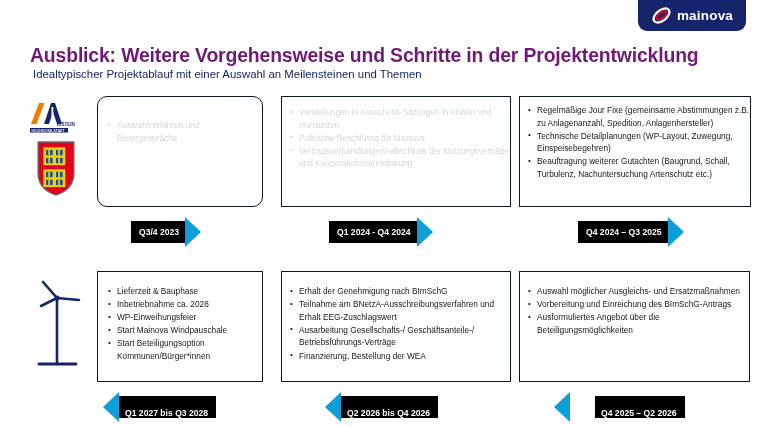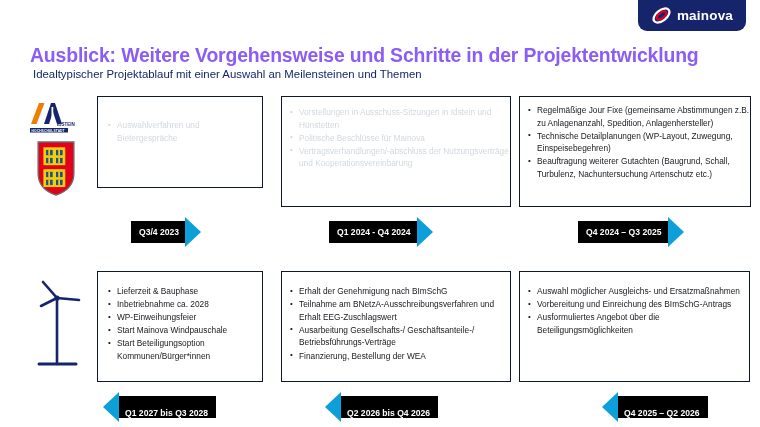--- a/index.html
+++ b/index.html
@@ -39,21 +39,21 @@
     letter-spacing: 0.2px;
     line-height: 1;
   }
 
   .slide-title {
     position: absolute;
     left: 30px;
     top: 44px;
     font-size: 19.4px;
     font-weight: bold;
-    color: #8b5cf6;
+    color: #701a75;
     letter-spacing: -0.15px;
     white-space: nowrap;
   }
   .slide-subtitle {
     position: absolute;
     left: 33px;
     top: 68px;
     font-size: 11.4px;
     font-weight: normal;
     color: #16256b;
@@ -83,21 +83,21 @@
     content: "\2022";
     position: absolute;
     left: 0;
     top: -0.5px;
     font-size: 8px;
   }
   .box.faded li, .box.faded li::before { color: #d2d8de; }
   .box.active li, .box.active li::before { color: #16181c; }
 
   
-  #box-r1c1 { left: 97px;  top: 96px;  width: 166px; height: 92px; }
+  #box-r1c1 { left: 97px;  top: 96px;  width: 166px; height: 111px; border-radius: 10px; }
   #box-r1c1 ul { margin: 22px 0 0 10px; }
   #box-r1c2 { left: 281px; top: 96px;  width: 230px; height: 111px; }
   #box-r1c2 ul { margin: 9px 0 0 8px; }
   #box-r1c3 { left: 519px; top: 96px;  width: 232px; height: 111px; }
   #box-r1c3 ul { margin: 7px 0 0 8px; }
 
   #box-r2c1 { left: 97px;  top: 271px; width: 166px; height: 111px; }
   #box-r2c1 ul { margin: 13px 0 0 10px; }
   #box-r2c2 { left: 281px; top: 271px; width: 230px; height: 111px; }
   #box-r2c2 ul { margin: 13px 0 0 8px; }
@@ -135,21 +135,21 @@
   .arrow.right .head { border-left: 16px solid #0d9fda; }
   .arrow.left { flex-direction: row; }
   .arrow.left .head { border-right: 16px solid #0d9fda; }
   .arrow.left .body { padding: 12px 8px 0 6px; }
 
   #arrow-1 { left: 131px; top: 221px; }
   #arrow-2 { left: 329px; top: 221px; }
   #arrow-3 { left: 578px; top: 221px; align-items: center; }
   #arrow-4 { left: 103px; top: 396px; }
   #arrow-5 { left: 325px; top: 396px; }
-  #arrow-6 { left: 602px; top: 396px; }
+  #arrow-6 { left: 554px; top: 396px; gap: 25px; }
 
   
   .logo-idstein  { position: absolute; left: 29px; top: 100px;  width: 54px; height: 36px; }
   .logo-shield   { position: absolute; left: 36px; top: 140px;  width: 40px; height: 57px; }
   .icon-turbine  { position: absolute; left: 30px; top: 276px;  width: 58px; height: 100px; }
 </style>
 </head>
 <body>
 
 <div class="logo-badge">

